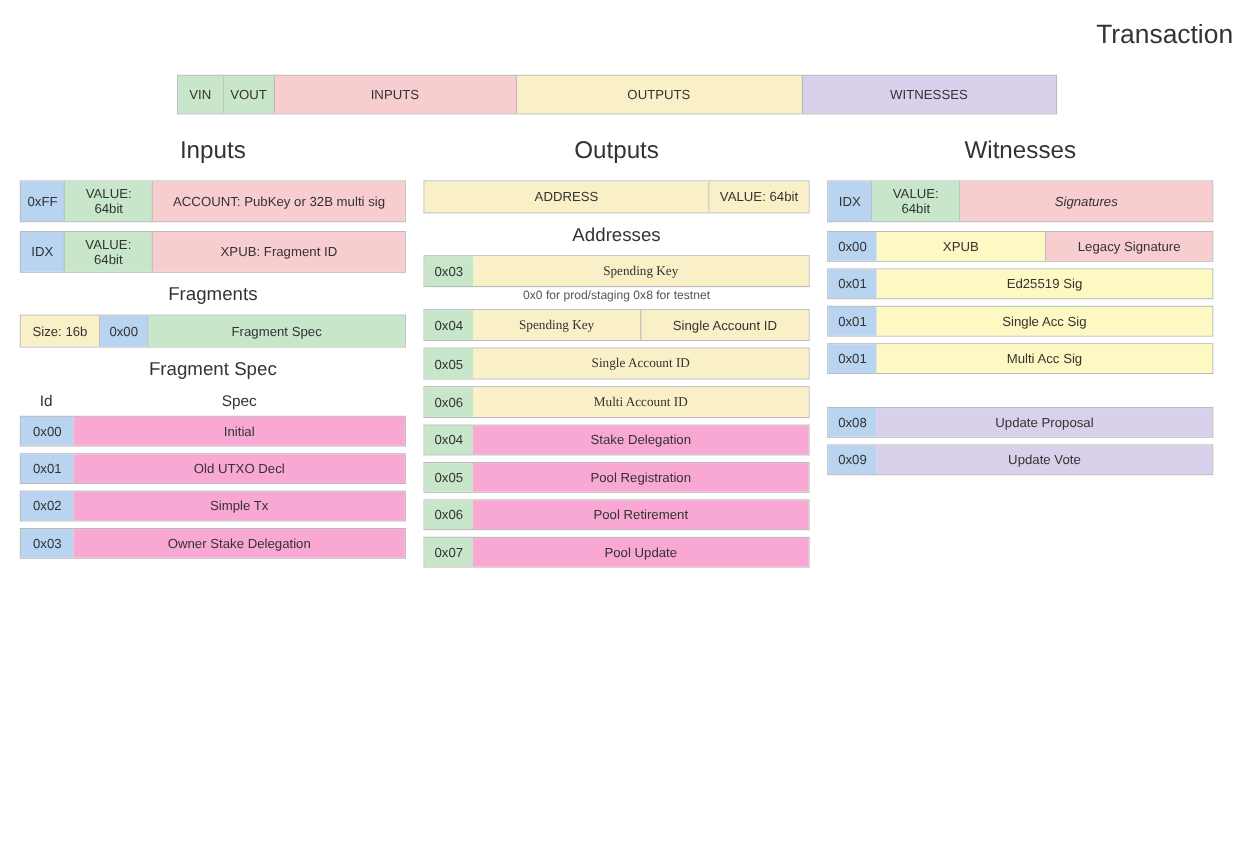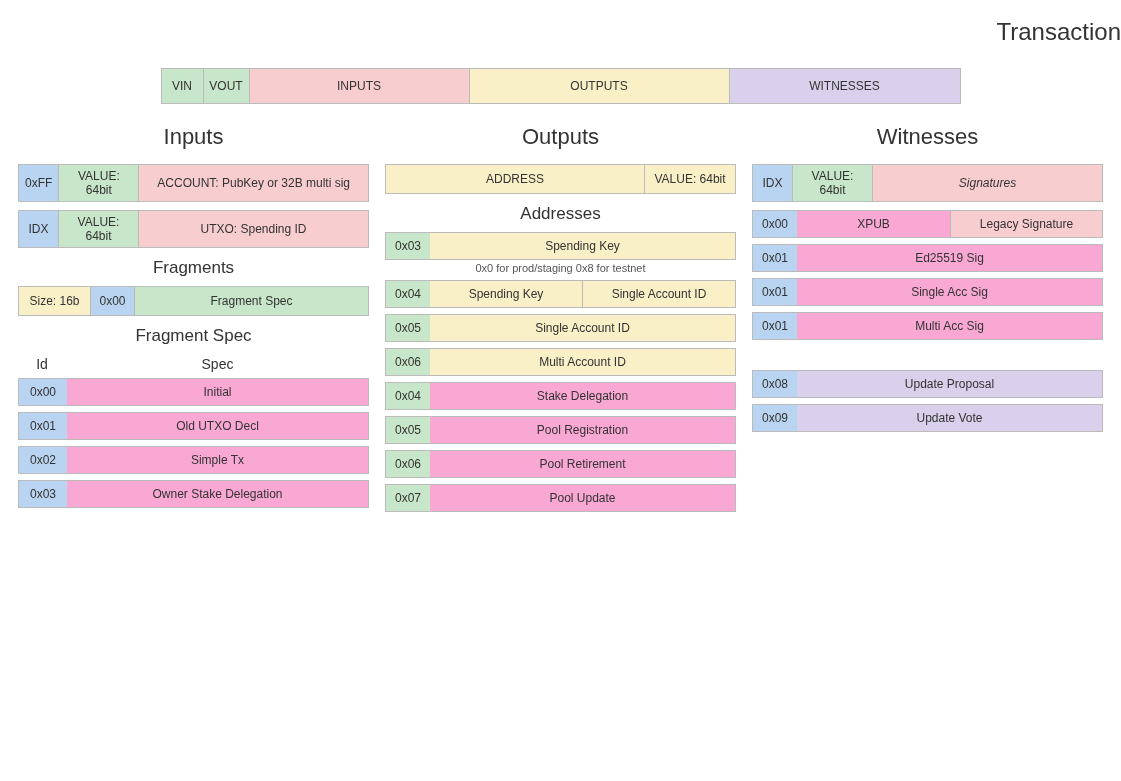--- a/index.html
+++ b/index.html
@@ -123,21 +123,21 @@
     .addr-id {
       flex: 0 0 44px;
       background: #c8e6c9;
       display: flex; align-items: center; justify-content: center;
       font-size: 12px; padding: 6px 2px;
     }
     .addr-val {
       flex: 1;
       background: #faf0c8;
       display: flex; align-items: center; justify-content: center;
-      font-size: 12px; padding: 6px 4px;
+      font-size: 12px; padding: 6px 4px; font-family: Liberation Serif, serif;
     }
     .addr-val2 {
       flex: 1;
       background: #faf0c8;
       display: flex; align-items: center; justify-content: center;
       font-size: 12px; padding: 6px 4px;
       border-left: 1px solid #bbb;
     }
     .addr-sub {
       font-size: 11px;
@@ -173,21 +173,21 @@
       border: 1px solid #bbb;
     }
     .wit-id {
       flex: 0 0 44px;
       background: #b8d4f0;
       display: flex; align-items: center; justify-content: center;
       font-size: 12px; padding: 6px 2px;
     }
     .wit-val {
       flex: 1;
-      background: #f9a8d4;
+      background: #fef9c3;
       display: flex; align-items: center; justify-content: center;
       font-size: 12px; padding: 6px 4px;
     }
     .wit-val2 {
       flex: 1;
       background: #f8cdd0;
       display: flex; align-items: center; justify-content: center;
       font-size: 12px; padding: 6px 3px;
       border-left: 1px solid #bbb;
     }
@@ -228,21 +228,21 @@
 
     <div class="box">
       <div class="cell bg-blue" style="flex:0 0 40px; border-right:1px solid #bbb;">0xFF</div>
       <div class="cell bg-green" style="flex:0 0 80px; border-right:1px solid #bbb;">VALUE: 64bit</div>
       <div class="cell bg-pink" style="flex:1;">ACCOUNT: PubKey or 32B multi sig</div>
     </div>
 
     <div class="box">
       <div class="cell bg-blue" style="flex:0 0 40px; border-right:1px solid #bbb;">IDX</div>
       <div class="cell bg-green" style="flex:0 0 80px; border-right:1px solid #bbb;">VALUE: 64bit</div>
-      <div class="cell bg-pink" style="flex:1;">UTXO: Spending ID</div>
+      <div class="cell bg-pink" style="flex:1;">XPUB: Fragment ID</div>
     </div>
 
     <div class="section-label">Fragments</div>
     <div class="box">
       <div class="cell bg-yellow" style="flex:0 0 72px; border-right:1px solid #bbb;">Size: 16b</div>
       <div class="cell bg-blue" style="flex:0 0 44px; border-right:1px solid #bbb;">0x00</div>
       <div class="cell bg-green" style="flex:1;">Fragment Spec</div>
     </div>
 
     <div class="section-label">Fragment Spec</div>

